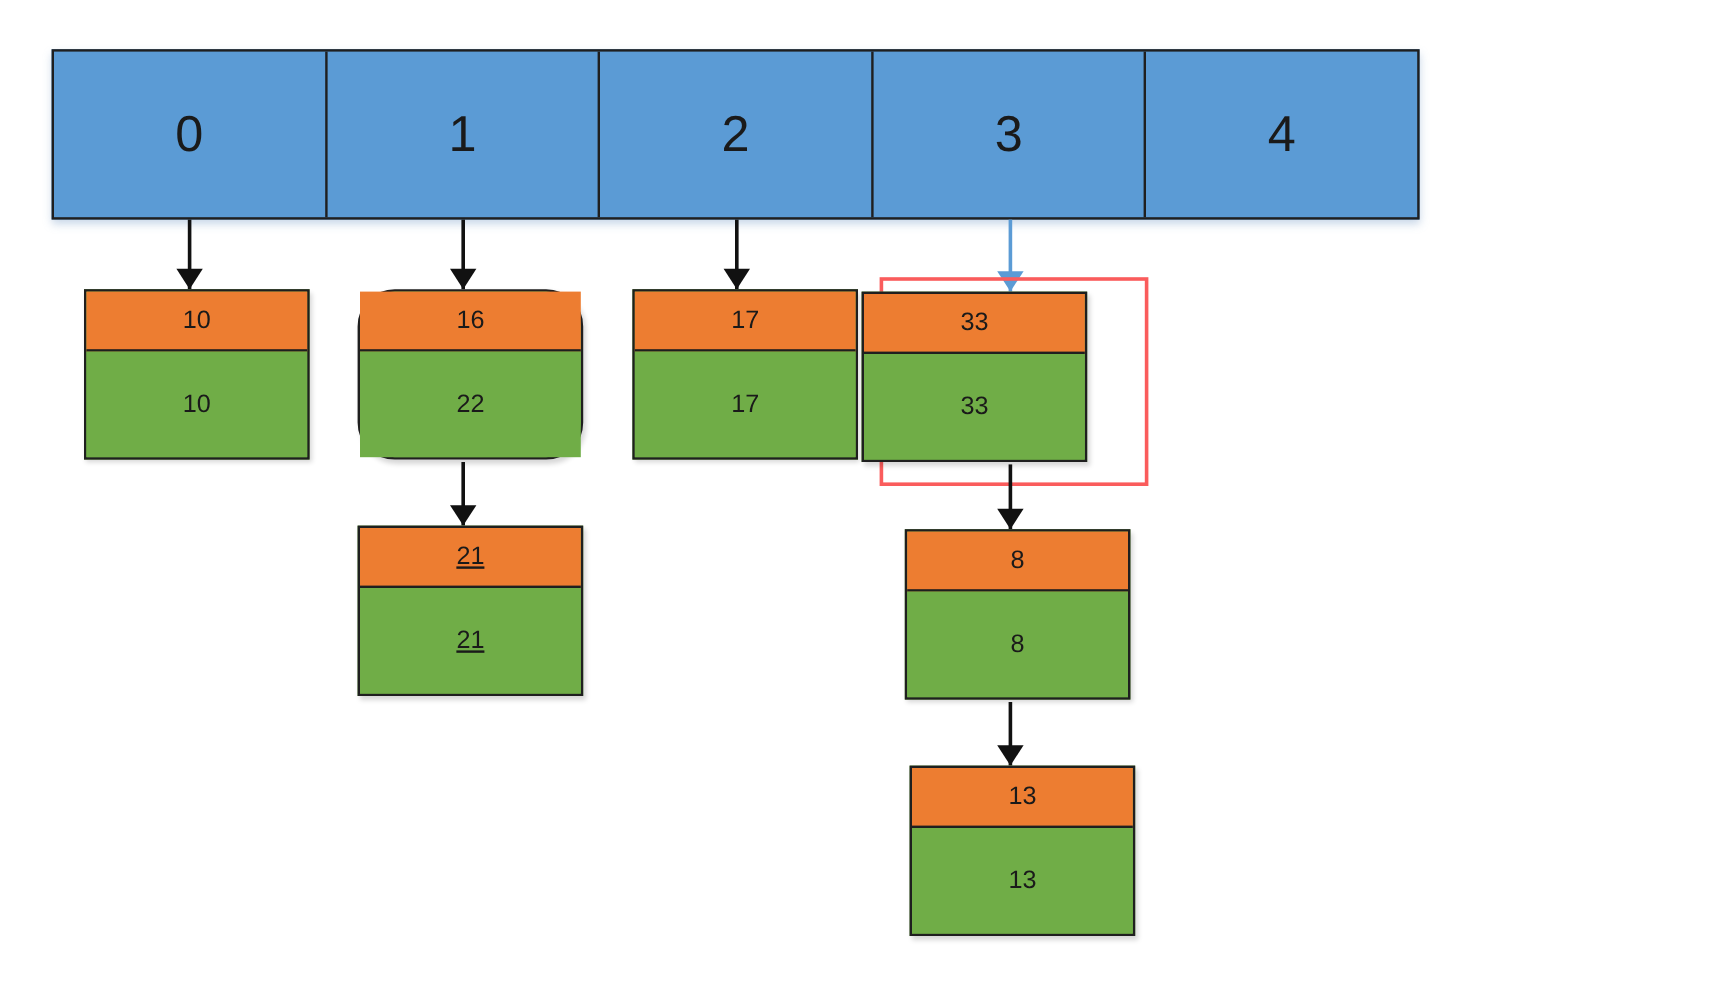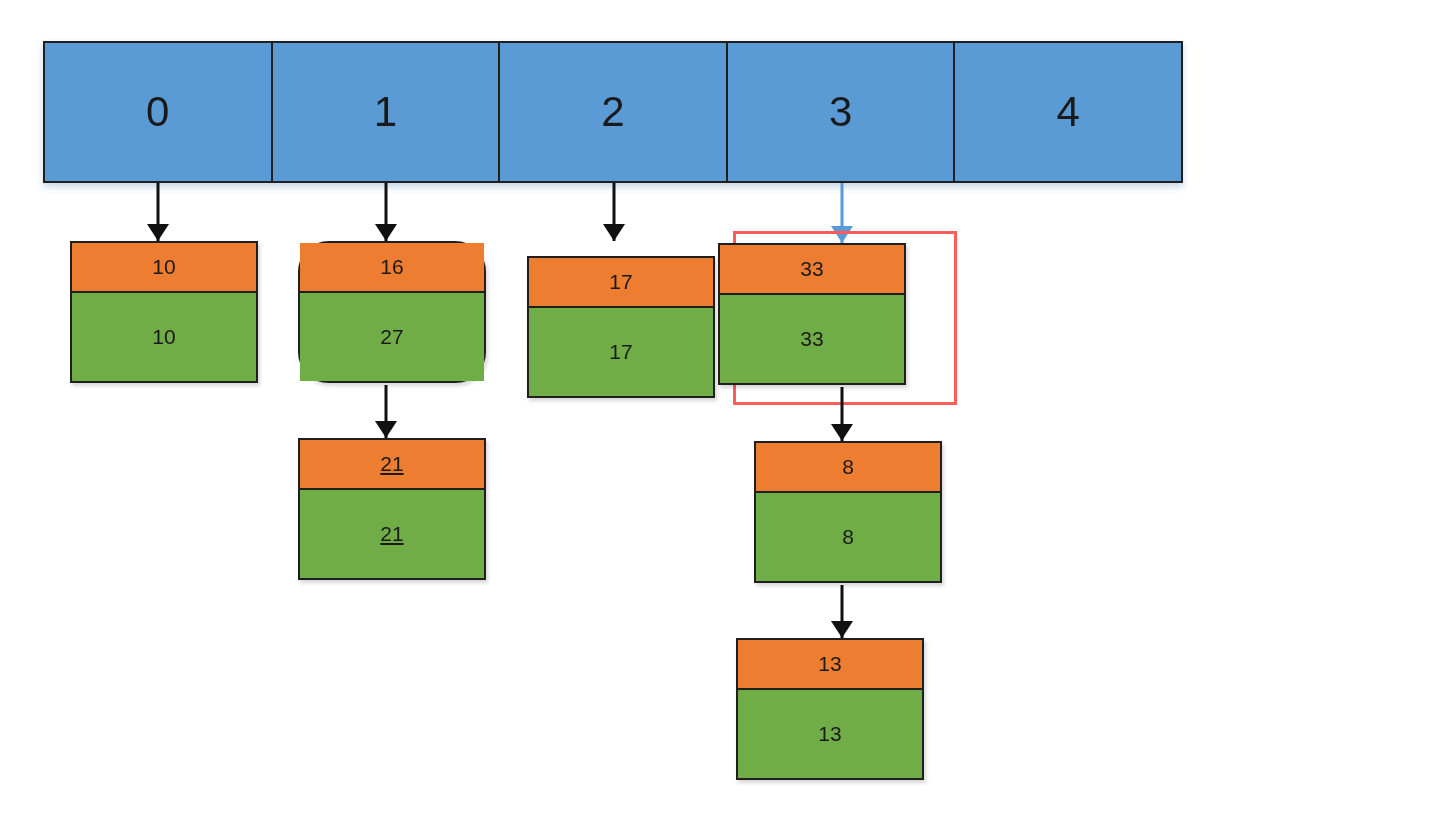--- a/index.html
+++ b/index.html
@@ -142,32 +142,32 @@
     <div class="head"></div>
   </div>
 
   <div class="node" style="left:70px; top:241px;">
     <div class="key">10</div>
     <div class="val">10</div>
   </div>
 
   <div class="node" style="left:298px; top:241px;border-radius:31px;">
     <div class="key">16</div>
-    <div class="val">27</div>
+    <div class="val">22</div>
   </div>
   <div class="arrow" style="left:386px; top:385px; height:53px;">
     <div class="shaft"></div>
     <div class="head"></div>
   </div>
   <div class="node" style="left:298px; top:438px;text-decoration:underline;">
     <div class="key">21</div>
     <div class="val">21</div>
   </div>
 
-  <div class="node" style="left:527px; top:256px;">
+  <div class="node" style="left:527px; top:241px;">
     <div class="key">17</div>
     <div class="val">17</div>
   </div>
 
   <div class="highlight-box"></div>
   <div class="node" style="left:718px; top:243px;">
     <div class="key">33</div>
     <div class="val">33</div>
   </div>
   <div class="arrow" style="left:842px; top:387px; height:54px;">
@@ -175,18 +175,18 @@
     <div class="head"></div>
   </div>
   <div class="node" style="left:754px; top:441px;">
     <div class="key">8</div>
     <div class="val">8</div>
   </div>
   <div class="arrow" style="left:842px; top:585px; height:53px;">
     <div class="shaft"></div>
     <div class="head"></div>
   </div>
-  <div class="node" style="left:736px; top:638px;">
+  <div class="node" style="left:758px; top:638px;">
     <div class="key">13</div>
     <div class="val">13</div>
   </div>
 
 </div>
 
 </body></html>

